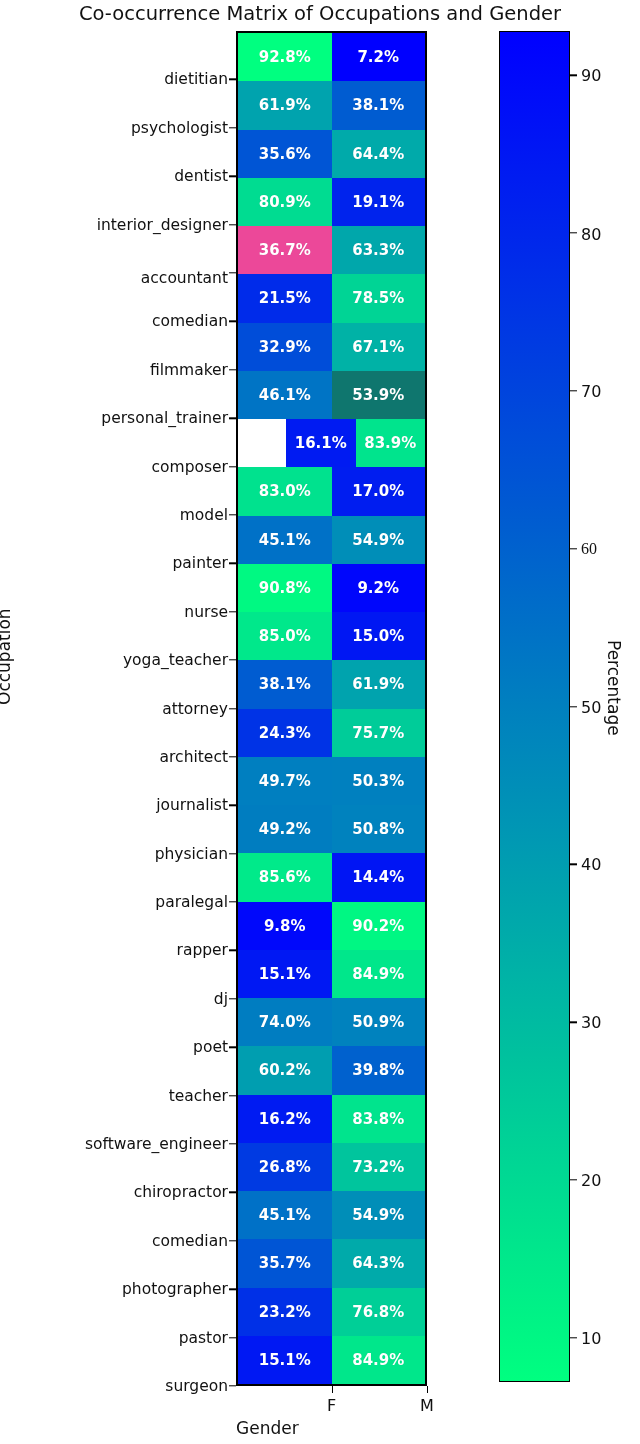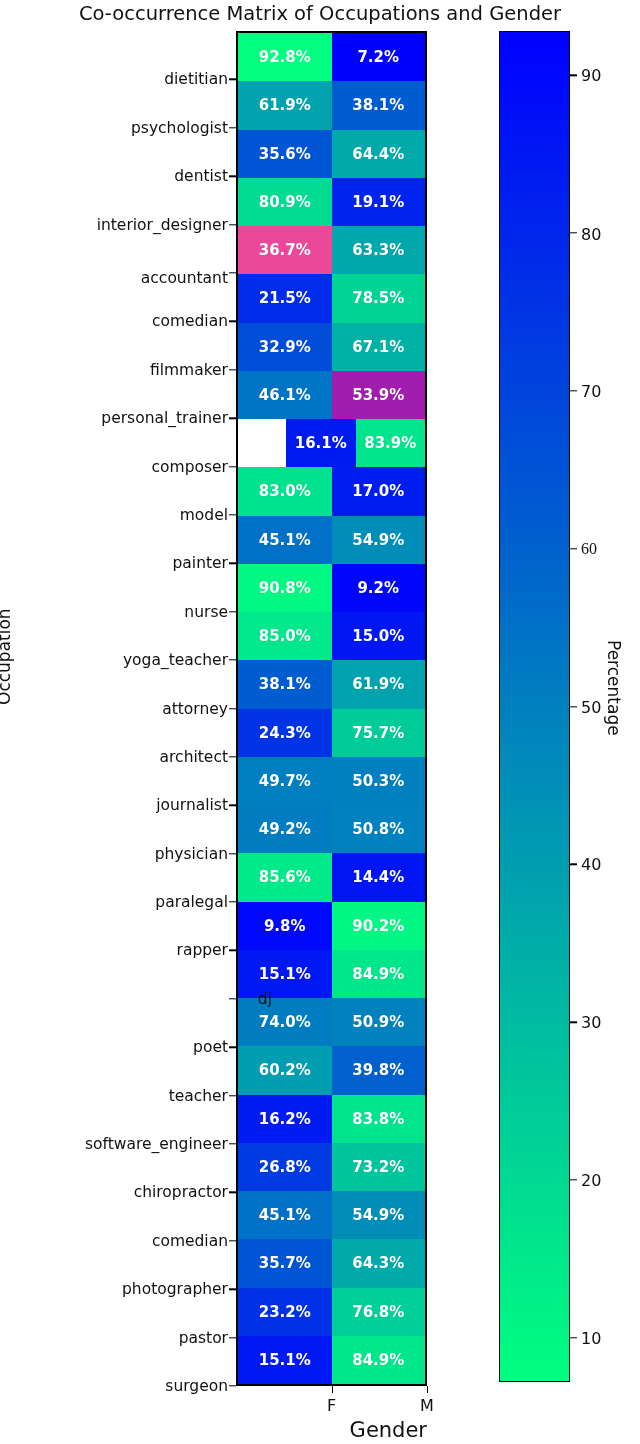--- a/index.html
+++ b/index.html
@@ -26,22 +26,22 @@
   #yticklayer{position:absolute;left:0;top:31px;width:640px;height:1355px;}
   #yticklayer .ytick{right:auto;left:0;width:228px;}
 
   #ylabel{position:absolute;left:-6px;top:705px;font-size:17px;color:#111;
           transform:rotate(-90deg);transform-origin:left top;white-space:nowrap;}
 
   
   .xtickmark{position:absolute;top:1386px;width:1.4px;height:7px;background:#000;}
   .xtick{position:absolute;top:1396px;transform:translateX(-50%);
          font-size:16px;color:#111;}
-  #xlabel{position:absolute;left:236px;top:1418px;width:191px;text-align:right;
-          font-size:21px;color:#111;}
+  #xlabel{position:absolute;left:236px;top:1418px;width:191px;text-align:left;
+          font-size:17px;color:#111;}
 
   
   #cbar{position:absolute;left:499px;top:31px;width:71px;height:1351px;
         border:1.6px solid #000;box-sizing:border-box;}
   #cbarfill{position:absolute;inset:0;}
   .cbtickmark{position:absolute;left:570px;width:7px;height:1.4px;background:#000;
               transform:translateY(-50%);}
   .cbtick{position:absolute;left:581px;transform:translateY(-50%);
           font-size:16px;color:#111;white-space:nowrap;}
   #cblabel{position:absolute;left:624px;top:640px;font-size:17px;color:#111;
@@ -77,21 +77,21 @@
       <div class="row">
         <div class="cell" style="background: rgb(0, 43, 234);">21.5%</div>
         <div class="cell" style="background: rgb(0, 212, 149);">78.5%</div>
       </div>
       <div class="row">
         <div class="cell" style="background: rgb(0, 77, 217);">32.9%</div>
         <div class="cell" style="background: rgb(0, 178, 166);">67.1%</div>
       </div>
       <div class="row">
         <div class="cell" style="background: rgb(0, 116, 197);">46.1%</div>
-        <div class="cell" style="background: #a21caf;">53.9%</div>
+        <div class="cell" style="background: #0f766e;">53.9%</div>
       </div>
       <div class="row">
         <div class="cell" style="background: rgb(0, 27, 242); margin-left: 48px;">16.1%</div>
         <div class="cell" style="background: rgb(0, 228, 141);">83.9%</div>
       </div>
       <div class="row">
         <div class="cell" style="background: rgb(0, 226, 142);">83.0%</div>
         <div class="cell" style="background: rgb(0, 29, 240);">17.0%</div>
       </div>
       <div class="row">
@@ -201,21 +201,21 @@
     <div class="ytick" style="top: 725.893px;">architect</div>
     <div class="ytickmark" style="top: 725.893px; left: 229px;"></div>
     <div class="ytick" style="top: 774.286px;">journalist</div>
     <div class="ytickmark" style="top: 774.286px; left: 229px;"></div>
     <div class="ytick" style="top: 822.679px;">physician</div>
     <div class="ytickmark" style="top: 822.679px; left: 229px;"></div>
     <div class="ytick" style="top: 871.071px;">paralegal</div>
     <div class="ytickmark" style="top: 871.071px; left: 229px;"></div>
     <div class="ytick" style="top: 919.464px;">rapper</div>
     <div class="ytickmark" style="top: 919.464px; left: 229px;"></div>
-    <div class="ytick" style="top: 967.857px; margin-left: 44px;">dj</div>
+    <div class="ytick" style="top: 967.857px;">dj</div>
     <div class="ytickmark" style="top: 967.857px; left: 229px;"></div>
     <div class="ytick" style="top: 1016.25px;">poet</div>
     <div class="ytickmark" style="top: 1016.25px; left: 229px;"></div>
     <div class="ytick" style="top: 1064.64px;">teacher</div>
     <div class="ytickmark" style="top: 1064.64px; left: 229px;"></div>
     <div class="ytick" style="top: 1113.04px;">software_engineer</div>
     <div class="ytickmark" style="top: 1113.04px; left: 229px;"></div>
     <div class="ytick" style="top: 1161.43px;">chiropractor</div>
     <div class="ytickmark" style="top: 1161.43px; left: 229px;"></div>
     <div class="ytick" style="top: 1209.82px;">comedian</div>

